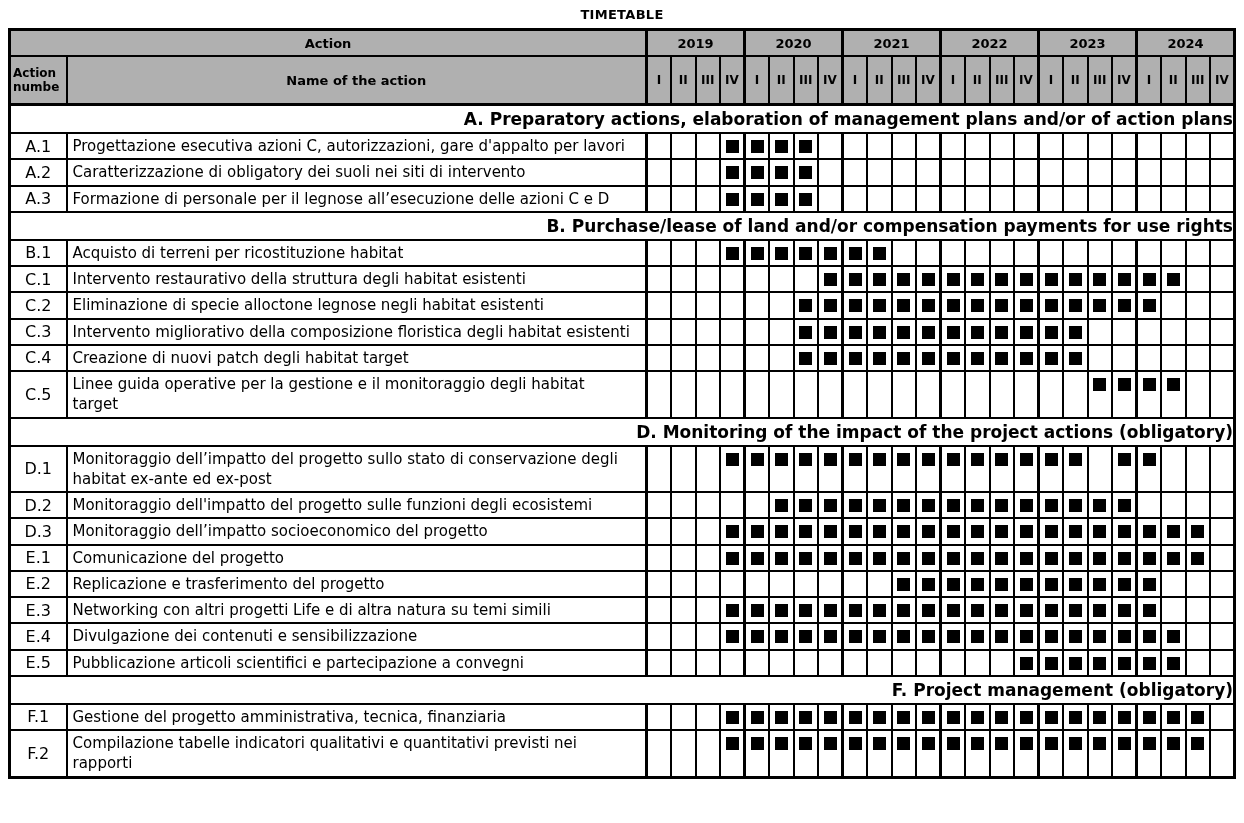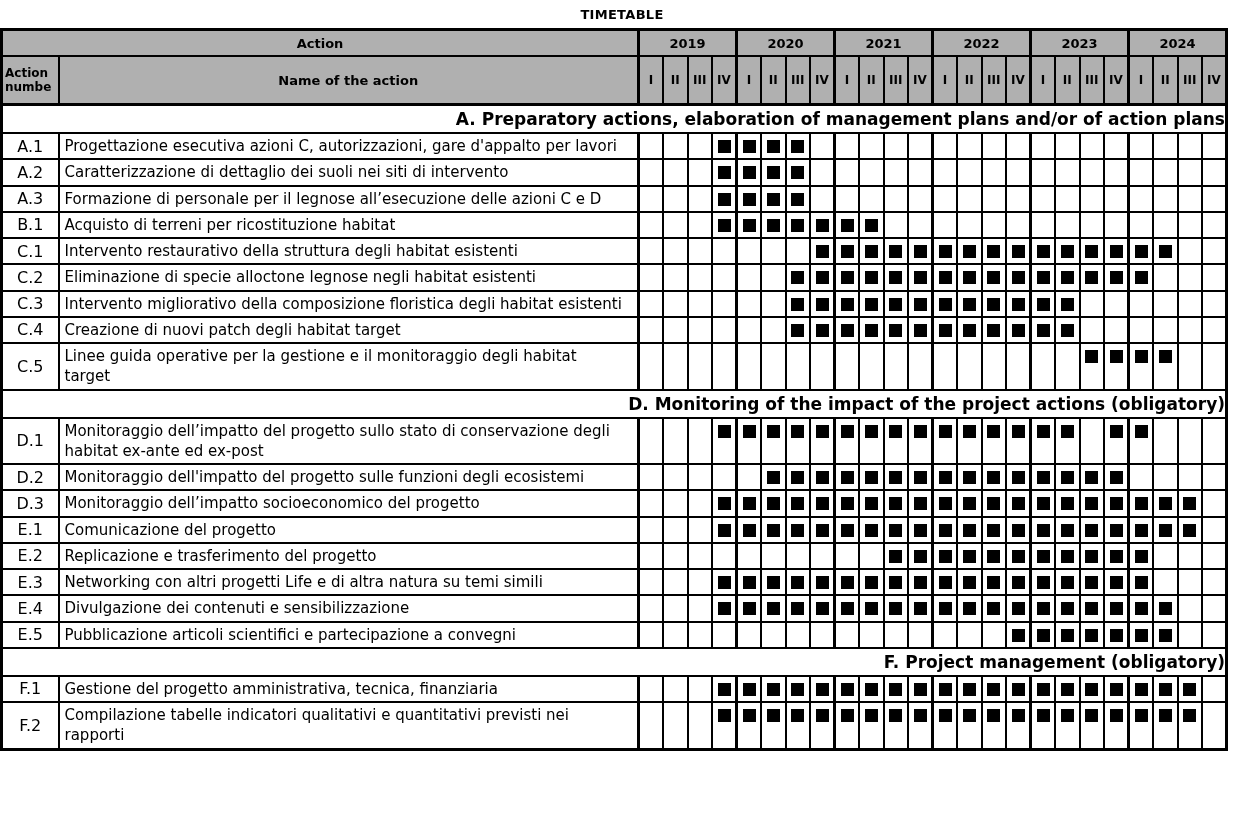--- a/index.html
+++ b/index.html
@@ -18,21 +18,21 @@
     font-size: 13px;
     padding-top: 7px;
     height: 20px;
     letter-spacing: 0.3px;
     border-radius: 10px;
   }
   table.timetable {
     border-collapse: collapse;
     table-layout: fixed;
     width: 1228px;
-    margin-left: 0;
+    margin-left: 8px;
     margin-top: 1px;
     border: 3px solid #000;
   }
   th, td {
     border: 2px solid #000;
     padding: 0;
     overflow: hidden;
   }
   th {
     background: #b0b0b0;
@@ -167,21 +167,21 @@
         <td class="qcell"></td>
         <td class="qcell"></td>
         <td class="qcell"></td>
         <td class="qcell yr"></td>
         <td class="qcell"></td>
         <td class="qcell"></td>
         <td class="qcell"></td>
       </tr>
       <tr>
         <td class="num">A.2</td>
-        <td class="name">Caratterizzazione di dettaglio dei suoli nei siti di intervento</td>
+        <td class="name">Caratterizzazione di obligatory dei suoli nei siti di intervento</td>
         <td class="qcell yr"></td>
         <td class="qcell"></td>
         <td class="qcell"></td>
         <td class="qcell">
           <div class="mark"></div>
         </td>
         <td class="qcell yr">
           <div class="mark"></div>
         </td>
         <td class="qcell">
@@ -236,20 +236,23 @@
         <td class="qcell"></td>
         <td class="qcell"></td>
         <td class="qcell yr"></td>
         <td class="qcell"></td>
         <td class="qcell"></td>
         <td class="qcell"></td>
         <td class="qcell yr"></td>
         <td class="qcell"></td>
         <td class="qcell"></td>
         <td class="qcell"></td>
+      </tr>
+      <tr>
+        <td class="section" colspan="26">B. Purchase/lease of land and/or compensation payments for use rights</td>
       </tr>
       <tr>
         <td class="num">B.1</td>
         <td class="name">Acquisto di terreni per ricostituzione habitat</td>
         <td class="qcell yr"></td>
         <td class="qcell"></td>
         <td class="qcell"></td>
         <td class="qcell">
           <div class="mark"></div>
         </td>

